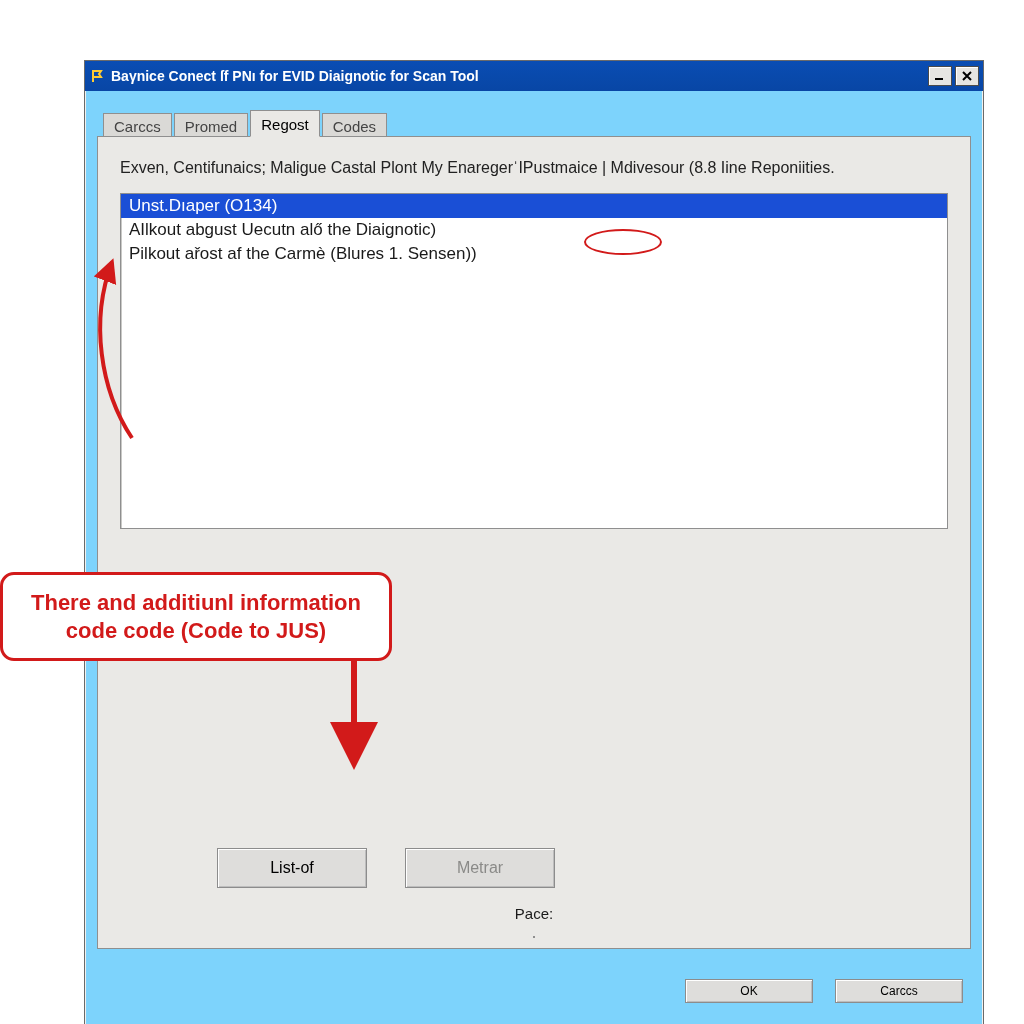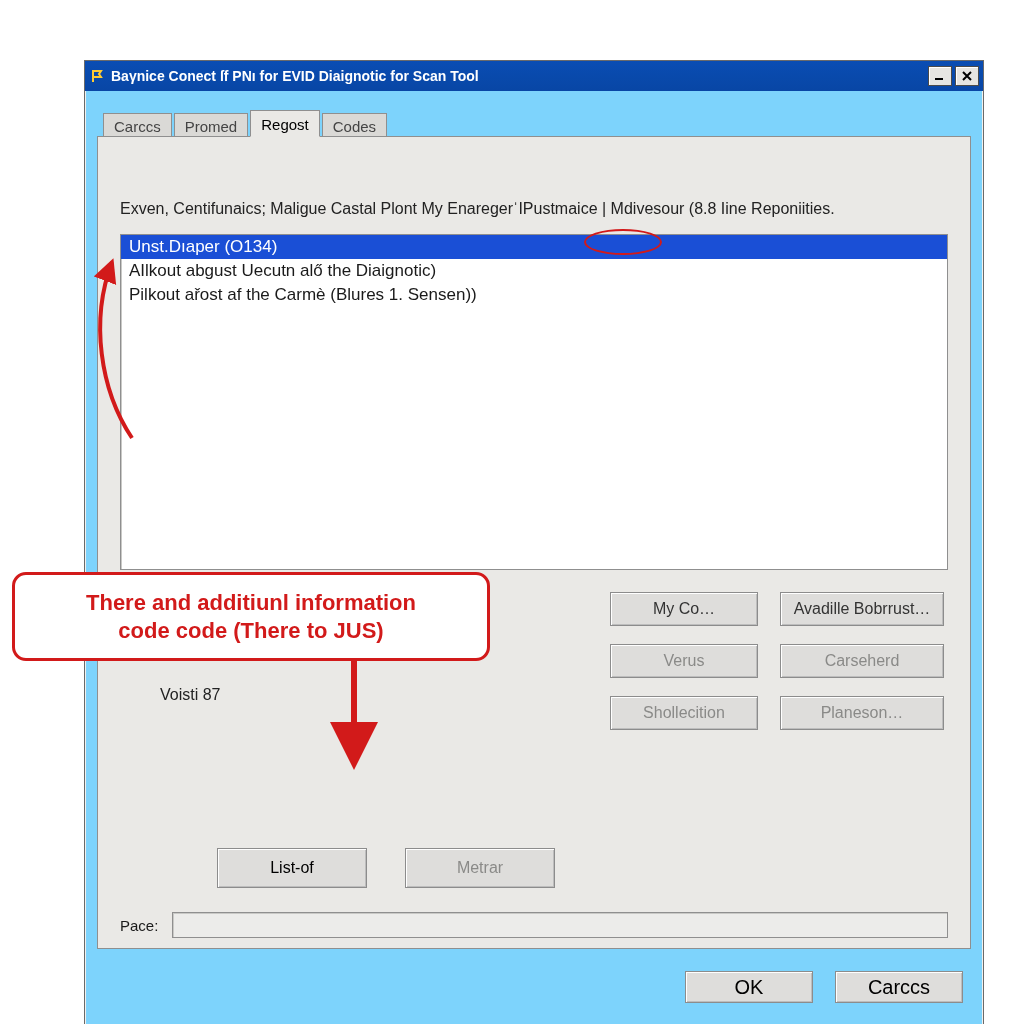--- a/index.html
+++ b/index.html
@@ -76,21 +76,20 @@
     background: #eae9e6;
     position: absolute;
     left: 0; right: 0; top: 27px; bottom: 64px;
     padding: 20px 22px 16px;
   }
   .descr {
     font-size: 16px;
     line-height: 1.35;
     color: #222;
     margin-bottom: 14px;
-    margin-top: 41px;
   }
   .listbox {
     border: 1px solid #8f8f8f;
     background: #fff;
     height: 336px;
     overflow: hidden;
     box-shadow: 1px 1px 0 #c9c9c6 inset;
   }
   .listrow {
     padding: 2px 8px;
@@ -132,34 +131,34 @@
   }
   .lowerbtns {
     position: absolute;
     left: 112px; bottom: 60px;
     display: flex; gap: 38px; margin-left: 7px;
   }
   .lowerbtns .btn { min-width: 150px; height: 40px; }
   .pace-row {
     position: absolute;
     left: 22px; right: 22px; bottom: 10px;
-    display: flex; align-items: center; gap: 14px;
+    display: flex; align-items: center; gap: 14px; flex-direction: column;
   }
   .pace-row .bar {
     flex: 1; height: 26px;
     border: 1px solid #8f8f8f;
     background: #ececea;
     box-shadow: 1px 1px 0 #c9c9c6 inset;
   }
   .dlgbtns {
     position: absolute;
     right: 8px; bottom: 10px;
     display: flex; gap: 22px;
   }
-  .dlgbtns .btn { min-width: 128px; height: 32px; color:#000; font-size:20px; }
+  .dlgbtns .btn { min-width: 128px; height: 24px; color:#000; font-size:12px; }
 
   
   .redarrow { position:absolute; pointer-events:none; }
   .redcircle {
     position:absolute;
     border: 2px solid #d21a1a;
     border-radius: 50%;
     pointer-events:none;
   }
   .callout {
@@ -211,31 +210,20 @@
 
     <div class="tabpanel">
       <div class="descr">Exven, Centifunaics; Maligue Castal Plont My EnaregerˈIPustmaice | Mdivesour (8.8 Iine Reponiities.</div>
 
       <div class="listbox">
         <div class="listrow selected">Unst.Dıaper  (O134)</div>
         <div class="listrow">AIlkout abgust Uecutn alő the Diaignotic)</div>
         <div class="listrow">Pilkout ařost af the Carmè (Blures 1. Sensen))</div>
       </div>
 
-      <div class="midarea">
-        <div class="rightbtns">
-          <div class="btn">My Co…</div>
-          <div class="btn">Avadille Bobrrust…</div>
-          <div class="btn disabled">Verus</div>
-          <div class="btn disabled">Carseherd</div>
-          <div class="btn disabled">Shollecition</div>
-          <div class="btn disabled">Planeson…</div>
-        </div>
-        <div class="voisti">Voisti 87</div>
-      </div>
 
       <div class="lowerbtns">
         <div class="btn" style="color:#000">List‑of</div>
         <div class="btn disabled">Metrar</div>
       </div>
 
       <div class="pace-row">
         <span>Pace:</span>
         <div class="bar"></div>
       </div>
@@ -261,16 +249,16 @@
 
 <svg class="redarrow" style="left:320px; top:646px; width:80px; height:130px;">
   <defs>
       <marker id="ah2" markerWidth="12" markerHeight="12" refX="6" refY="4" orient="auto">
         <path d="M0 0 L8 4 L0 8 Z" fill="#d21a1a"></path>
       </marker>
     </defs>
   <path d="M34 4 L34 112" stroke="#d21a1a" stroke-width="6" fill="none" marker-end="url(#ah2)"></path>
 </svg>
 
-<div class="callout" style="left:12px; top:572px; width:478px;text-align:center;">
+<div class="callout" style="left:0px; top:572px; width:392px;text-align:center;">
   <div>There and additiunl information</div>
-  <div>code code (There to JUS)</div>
+  <div>code code (Code to JUS)</div>
 </div>
 
 </body></html>

